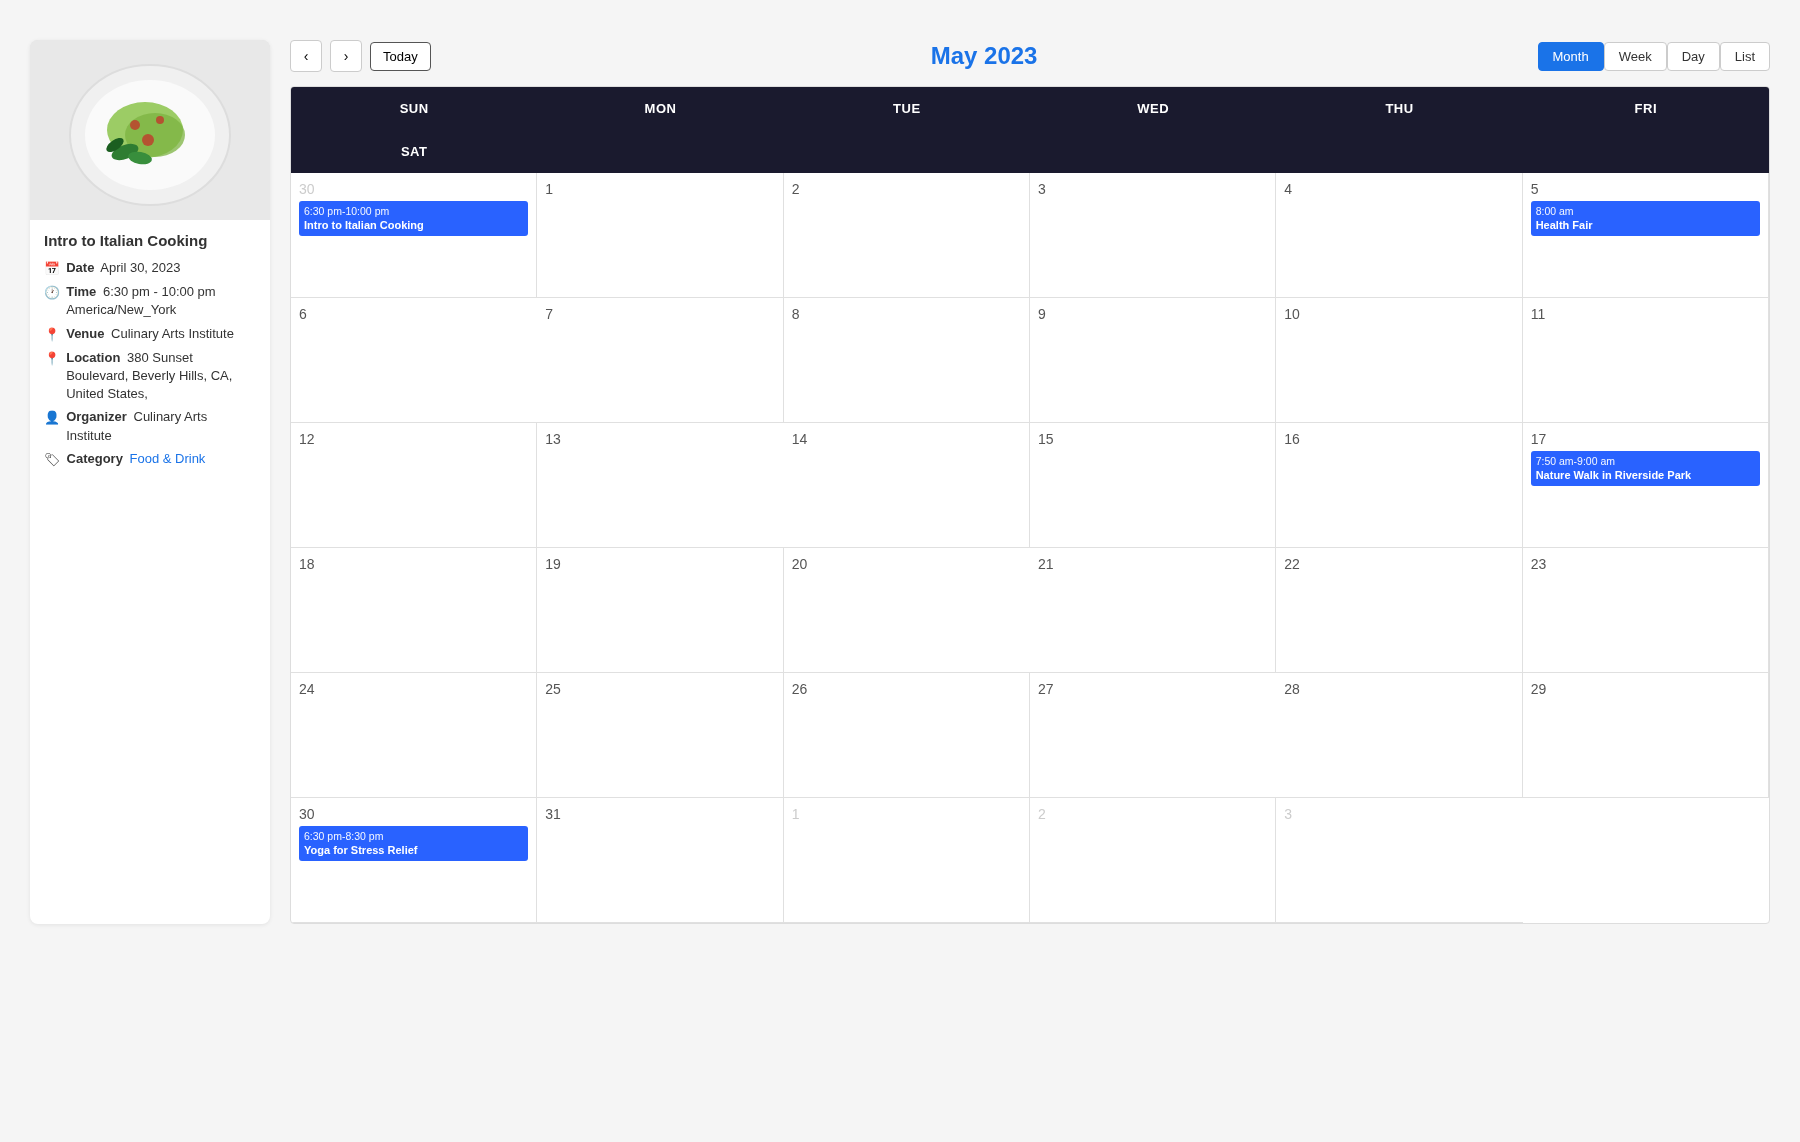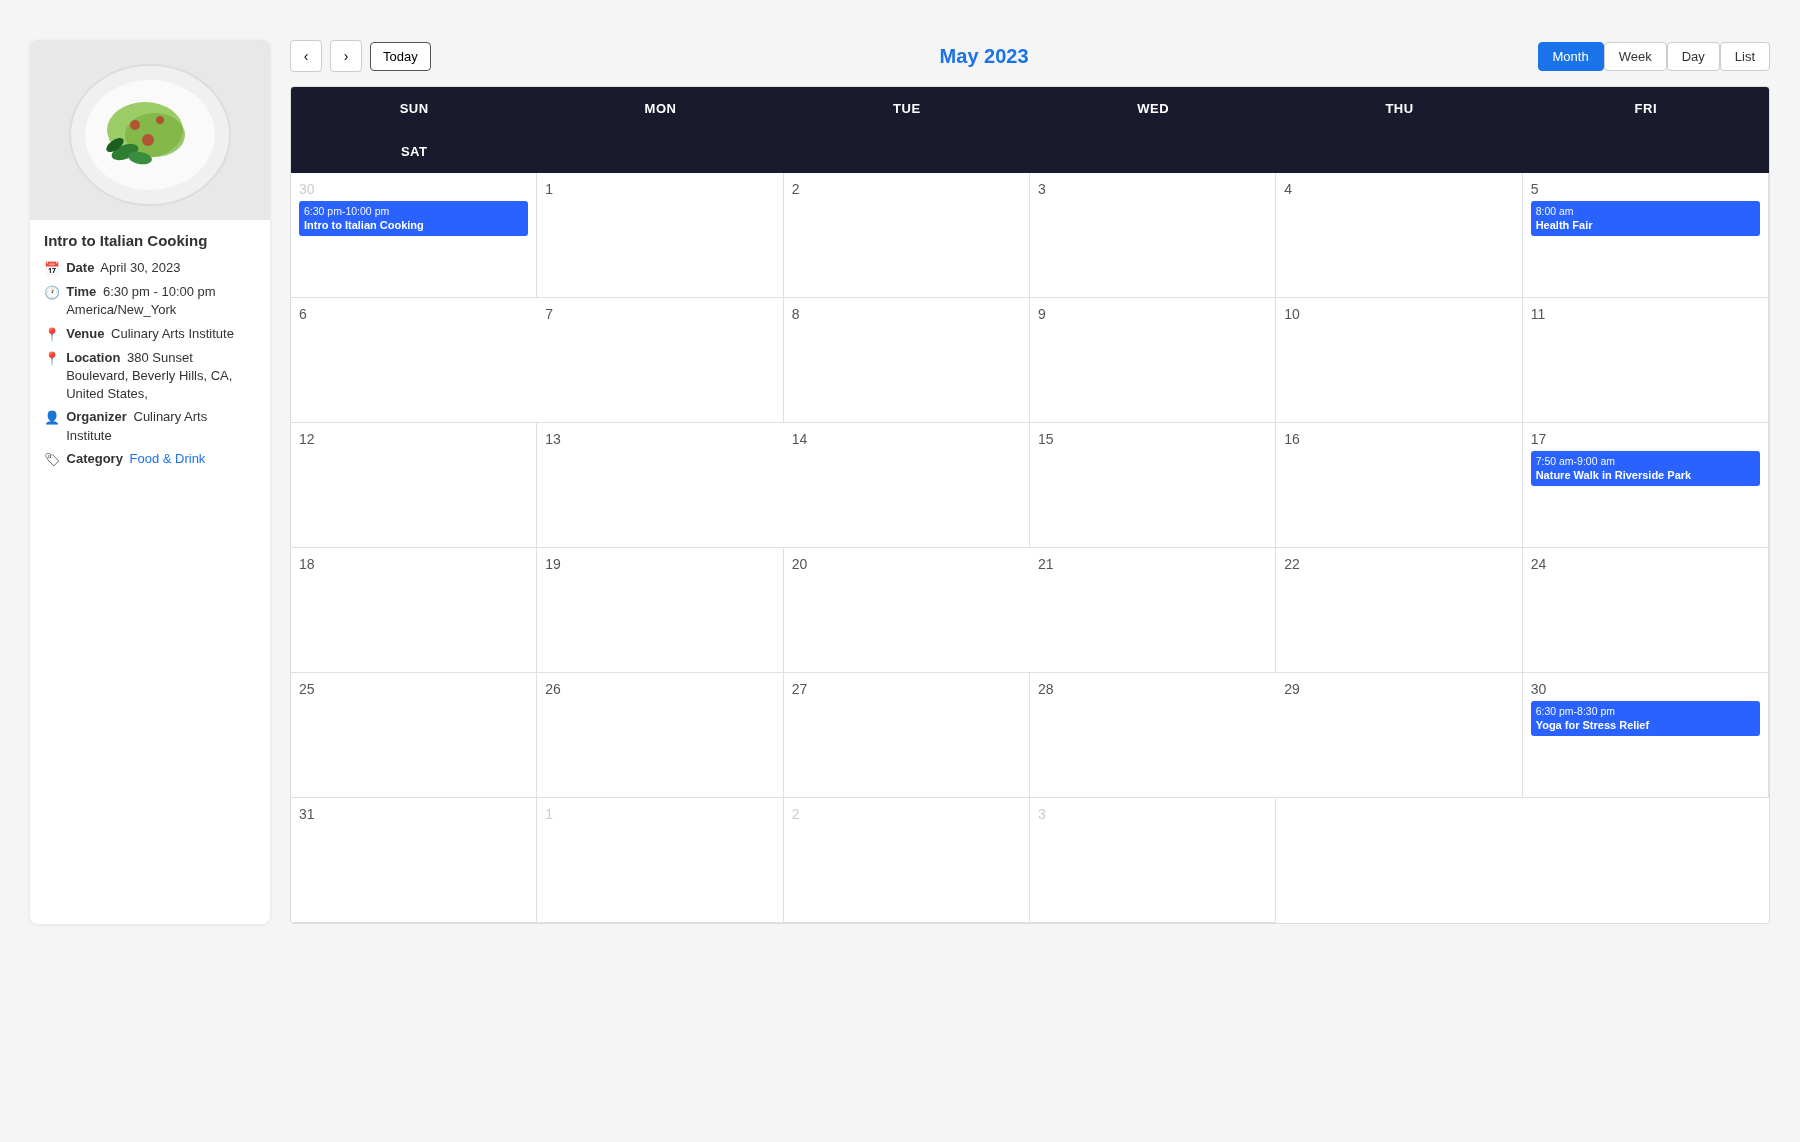--- a/index.html
+++ b/index.html
@@ -17,21 +17,21 @@
     .sidebar-label { font-weight: bold; margin-right: 3px; }
     .sidebar-link { color: #1a73e8; text-decoration: none; }
 
     
     .calendar-container { flex: 1; }
 
     
     .toolbar { display: flex; align-items: center; margin-bottom: 14px; gap: 8px; }
     .nav-btn { width: 32px; height: 32px; border: 1px solid #ccc; background: #fff; border-radius: 4px; cursor: pointer; font-size: 14px; display: flex; align-items: center; justify-content: center; }
     .today-btn { padding: 6px 12px; border: 1px solid #555; background: #fff; border-radius: 4px; cursor: pointer; font-size: 13px; font-weight: 500; }
-    .month-title { flex: 1; text-align: center; font-size: 20px; font-weight: bold; color: #1a73e8; }
+    .month-title { flex: 1; text-align: center; font-size: 24px; font-weight: bold; color: #1a73e8; }
     .view-btns { display: flex; gap: 0; }
     .view-btn { padding: 6px 14px; border: 1px solid #ccc; background: #fff; border-radius: 4px; cursor: pointer; font-size: 13px; color: #333; }
     .view-btn.active { background: #1a73e8; color: #fff; border-color: #1a73e8; }
 
     
     .calendar { border: 1px solid #ddd; border-radius: 4px; overflow: hidden; background: #fff; }
     .cal-header { display: grid; grid-template-columns: repeat(6, 1fr); background: #1a1a2e; }
     .cal-header-cell { color: #fff; text-align: center; padding: 14px 0; font-size: 13px; font-weight: 600; letter-spacing: 0.5px; }
     .cal-body { display: grid; grid-template-columns: repeat(6, 1fr); }
     .cal-cell { border-right: 1px solid #e0e0e0; border-bottom: 1px solid #e0e0e0; min-height: 125px; padding: 8px 8px 4px 8px; position: relative; vertical-align: top; }
@@ -223,20 +223,23 @@
           <div class="cal-cell">
             <div class="cal-date">20</div>
           </div>
           <div class="cal-cell">
             <div class="cal-date">21</div>
           </div>
           <div class="cal-cell">
             <div class="cal-date">22</div>
           </div>
           <div class="cal-cell">
+            <div class="cal-date">23</div>
+          </div>
+          <div class="cal-cell">
             <div class="cal-date">24</div>
           </div>
           <div class="cal-cell">
             <div class="cal-date">25</div>
           </div>
           <div class="cal-cell">
             <div class="cal-date">26</div>
           </div>
           <div class="cal-cell">
             <div class="cal-date">27</div>

